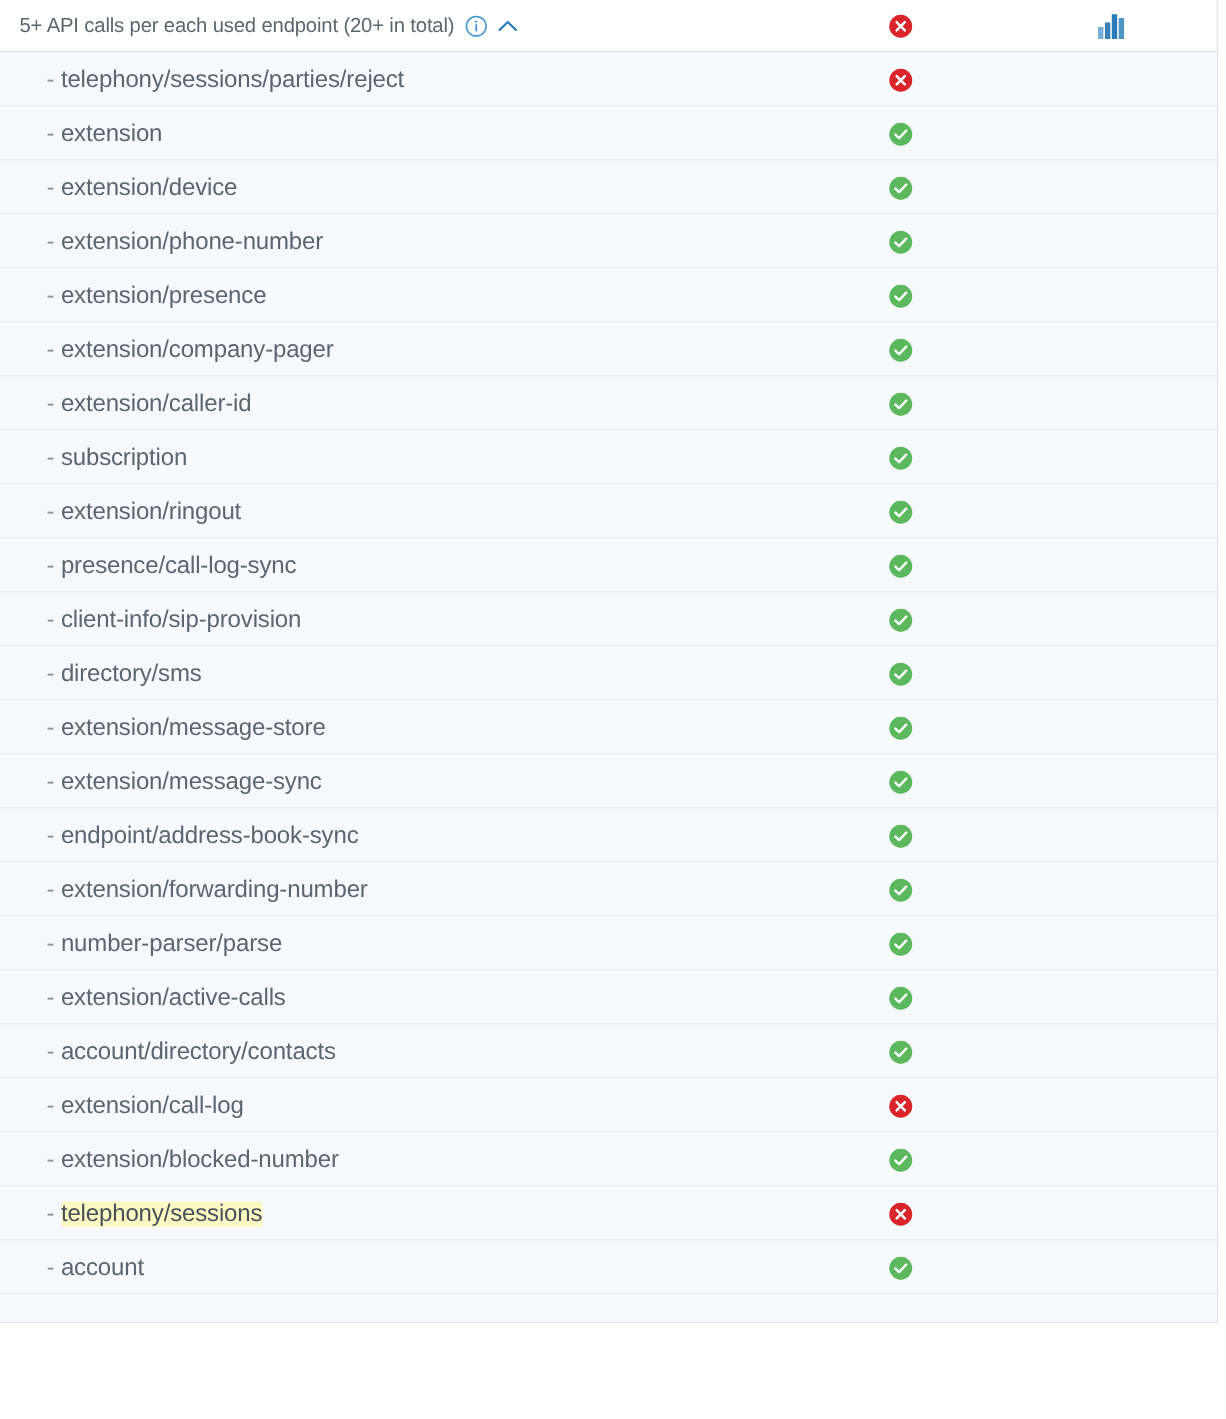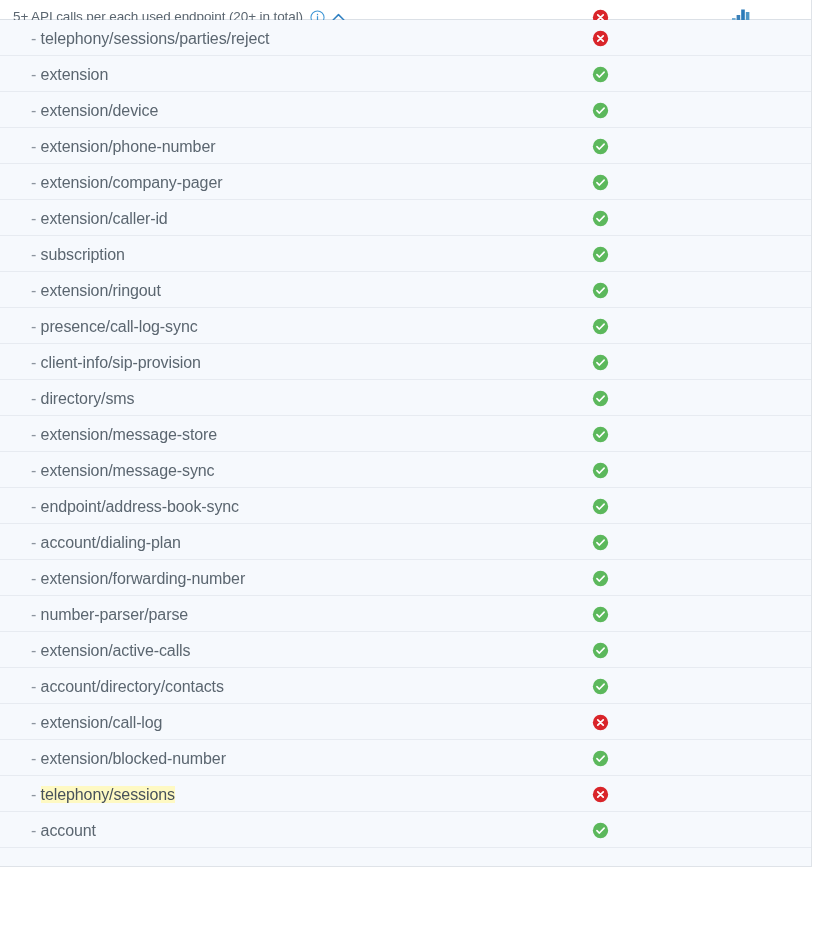--- a/index.html
+++ b/index.html
@@ -22,21 +22,21 @@
     margin: 0;
     box-sizing: border-box;
     border-right: 1px solid #dfe3e8;
     border-bottom: 1px solid #dfe3e8;
     background: #ffffff;
   }
 
   
   .panel-header {
     position: relative;
-    height: 20px;
+    height: 35px;
     box-sizing: border-box;
     background: #ffffff;
     border-bottom: 1px solid #dbe0e6;
     display: flex;
     align-items: center;
     text-decoration: underline;
   }
   .panel-header-title {
     position: absolute;
     left: 13px;
@@ -204,20 +204,29 @@
       <div class="row">
         <div class="row-label"><span class="dash">-</span> <span class="name">extension/phone-number</span></div>
         <div class="row-status">
           <svg class="status-ok" width="17" height="17" viewBox="0 0 20 20" aria-hidden="true">
             <circle cx="10" cy="10" r="9" fill="#5cb85c"></circle>
             <path d="M5.8 10.2 L8.7 13 L14.3 7.2" fill="none" stroke="#ffffff" stroke-width="1.9" stroke-linecap="round" stroke-linejoin="round"></path>
           </svg>
         </div>
       </div>
       <div class="row">
+        <div class="row-label"><span class="dash">-</span> <span class="name">extension/presence</span></div>
+        <div class="row-status">
+          <svg class="status-ok" width="17" height="17" viewBox="0 0 20 20" aria-hidden="true">
+            <circle cx="10" cy="10" r="9" fill="#5cb85c"></circle>
+            <path d="M5.8 10.2 L8.7 13 L14.3 7.2" fill="none" stroke="#ffffff" stroke-width="1.9" stroke-linecap="round" stroke-linejoin="round"></path>
+          </svg>
+        </div>
+      </div>
+      <div class="row">
         <div class="row-label"><span class="dash">-</span> <span class="name">extension/company-pager</span></div>
         <div class="row-status">
           <svg class="status-ok" width="17" height="17" viewBox="0 0 20 20" aria-hidden="true">
             <circle cx="10" cy="10" r="9" fill="#5cb85c"></circle>
             <path d="M5.8 10.2 L8.7 13 L14.3 7.2" fill="none" stroke="#ffffff" stroke-width="1.9" stroke-linecap="round" stroke-linejoin="round"></path>
           </svg>
         </div>
       </div>
       <div class="row">
         <div class="row-label"><span class="dash">-</span> <span class="name">extension/caller-id</span></div>
@@ -286,29 +295,20 @@
         <div class="row-label"><span class="dash">-</span> <span class="name">extension/message-sync</span></div>
         <div class="row-status">
           <svg class="status-ok" width="17" height="17" viewBox="0 0 20 20" aria-hidden="true">
             <circle cx="10" cy="10" r="9" fill="#5cb85c"></circle>
             <path d="M5.8 10.2 L8.7 13 L14.3 7.2" fill="none" stroke="#ffffff" stroke-width="1.9" stroke-linecap="round" stroke-linejoin="round"></path>
           </svg>
         </div>
       </div>
       <div class="row">
         <div class="row-label"><span class="dash">-</span> <span class="name">endpoint/address-book-sync</span></div>
-        <div class="row-status">
-          <svg class="status-ok" width="17" height="17" viewBox="0 0 20 20" aria-hidden="true">
-            <circle cx="10" cy="10" r="9" fill="#5cb85c"></circle>
-            <path d="M5.8 10.2 L8.7 13 L14.3 7.2" fill="none" stroke="#ffffff" stroke-width="1.9" stroke-linecap="round" stroke-linejoin="round"></path>
-          </svg>
-        </div>
-      </div>
-      <div class="row">
-        <div class="row-label"><span class="dash">-</span> <span class="name">account/dialing-plan</span></div>
         <div class="row-status">
           <svg class="status-ok" width="17" height="17" viewBox="0 0 20 20" aria-hidden="true">
             <circle cx="10" cy="10" r="9" fill="#5cb85c"></circle>
             <path d="M5.8 10.2 L8.7 13 L14.3 7.2" fill="none" stroke="#ffffff" stroke-width="1.9" stroke-linecap="round" stroke-linejoin="round"></path>
           </svg>
         </div>
       </div>
       <div class="row">
         <div class="row-label"><span class="dash">-</span> <span class="name">extension/forwarding-number</span></div>
         <div class="row-status">

